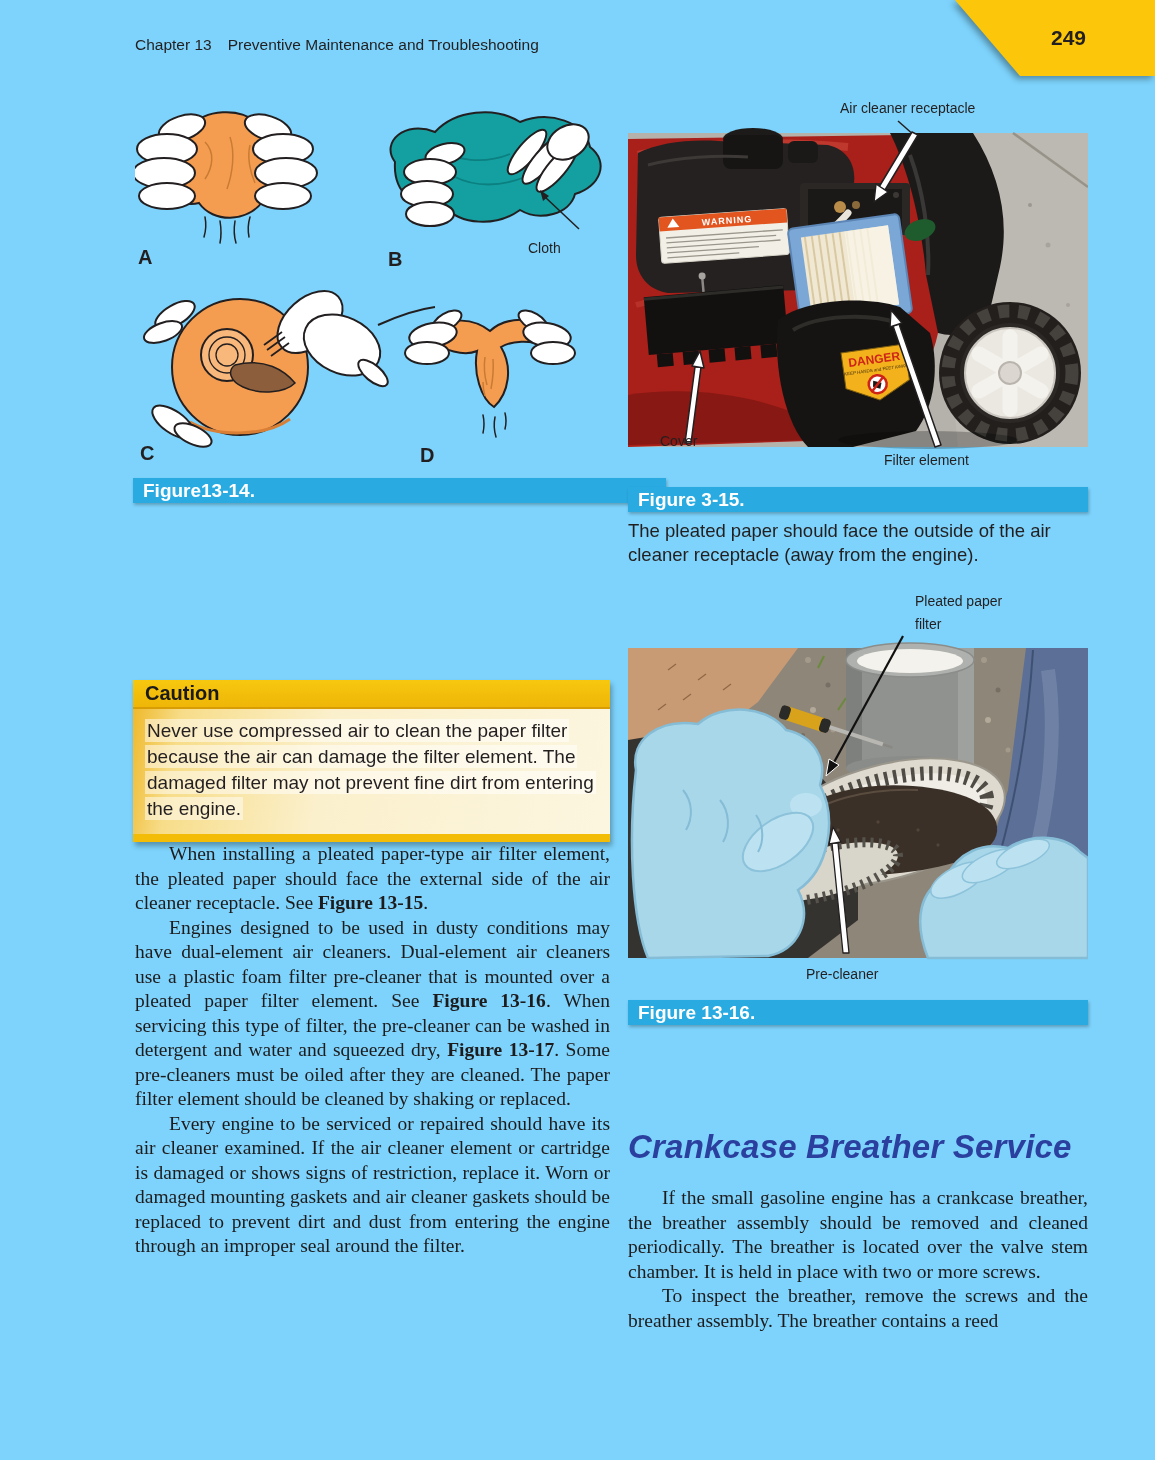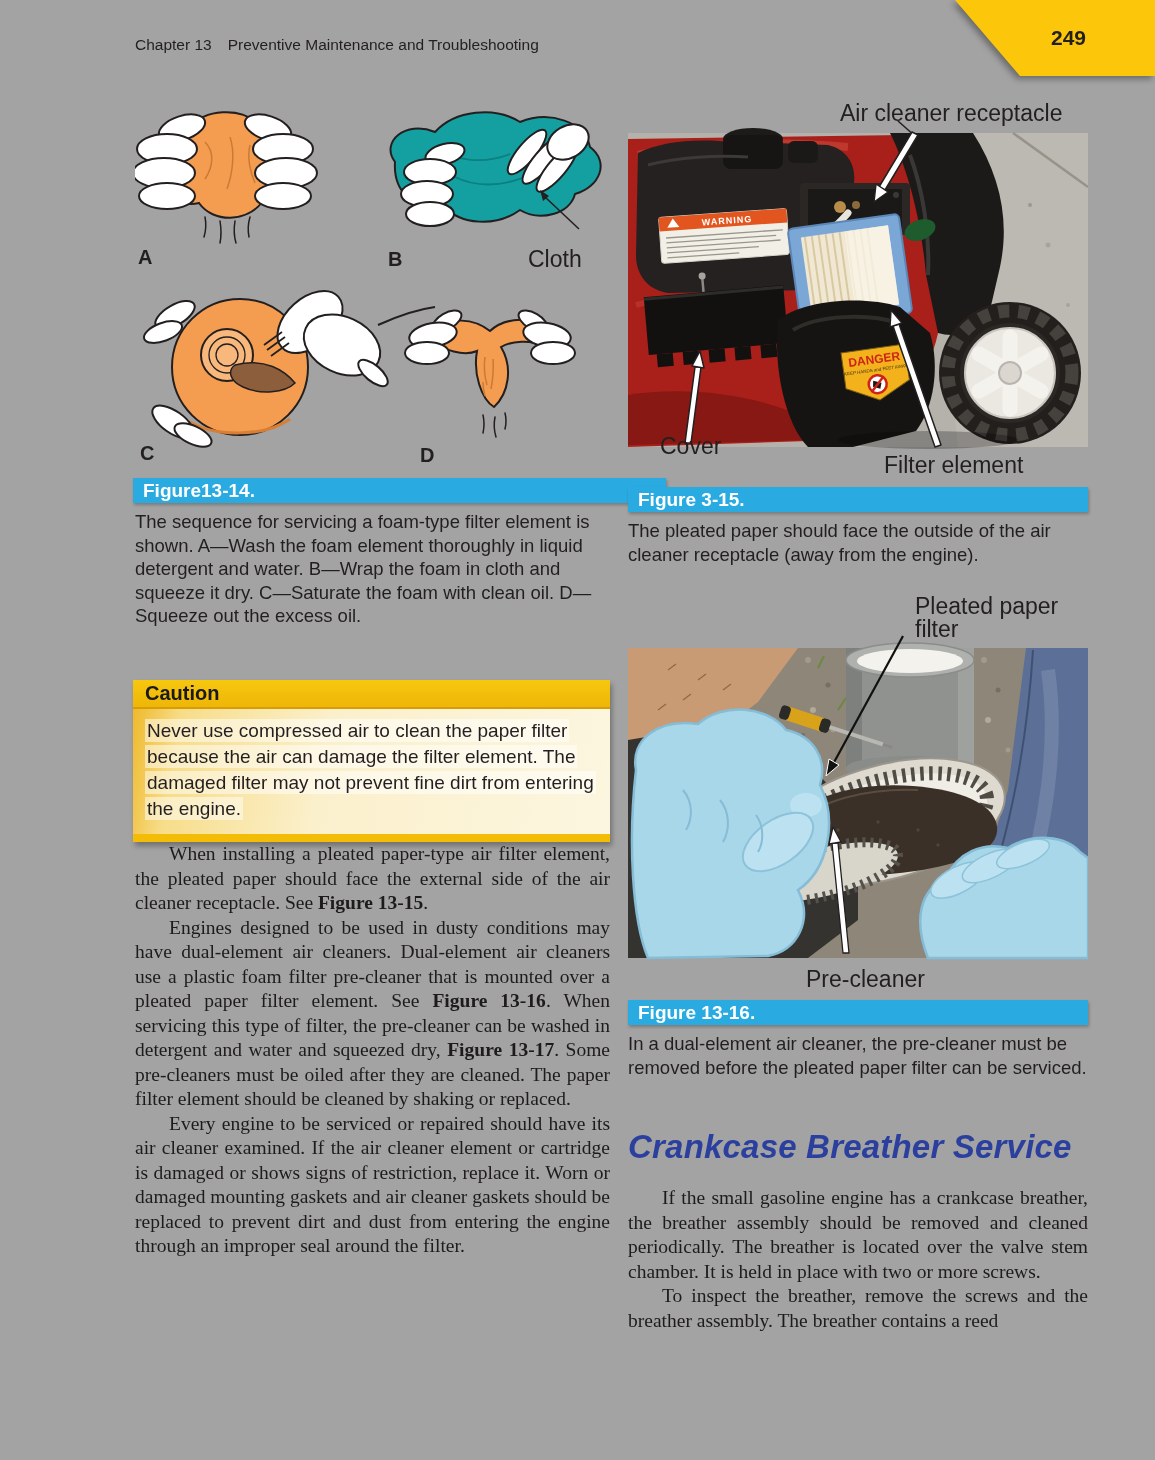--- a/index.html
+++ b/index.html
@@ -1,16 +1,16 @@
 <!DOCTYPE html>
 <html><head>
 <meta charset="utf-8">
 <style>
   html,body{margin:0;padding:0;background:#ffffff;}
-  .page{position:relative;width:1155px;height:1460px;background:#a3a3a3;overflow:hidden;
+  .page{position:relative;width:1155px;height:1460px;background:#7dd3fc;overflow:hidden;
         font-family:"Liberation Sans",sans-serif;color:#231F20;}
   .abs{position:absolute;}
 
   
   .runhead{position:absolute;left:135px;top:36px;font-size:15.5px;color:#231F20;}
   .runhead .ttl{margin-left:16px;}
   .tab-wrap{position:absolute;left:947px;top:0;filter:drop-shadow(-3px 3px 3px rgba(0,0,0,.35));}
   .page-tab{width:208px;height:76px;background:#FCC60B;
             clip-path:polygon(8px 0,100% 0,100% 100%,73px 100%);
             display:flex;align-items:center;}
@@ -32,21 +32,21 @@
   .caution-body span{background:rgba(255,255,255,.5);box-decoration-break:clone;
                      -webkit-box-decoration-break:clone;padding:1px 2px;}
   .caution-foot{height:8px;background:#F3BD07;}
 
   
   .bodytext{position:absolute;font-family:"Liberation Serif",serif;font-size:19.5px;
             line-height:24.5px;text-align:justify;color:#1e1b1c;}
   .bodytext p{margin:0;text-indent:34px;}
   .bodytext b{font-weight:bold;}
 
-  .lbl{position:absolute;font-size:23px;color:#231F20;white-space:nowrap;}
+  .lbl{position:absolute;font-size:14px;color:#231F20;white-space:nowrap;}
   .panel-letter{position:absolute;font-size:20px;font-weight:bold;color:#231F20;}
 
   .section-heading{position:absolute;left:628px;top:1128px;width:480px;
                    font-size:33px;font-weight:bold;font-style:italic;color:#2B3F9E;
                    letter-spacing:.2px;}
 
   svg text{font-family:"Liberation Sans",sans-serif;}
 </style>
 </head>
 <body>
@@ -133,27 +133,26 @@
           <ellipse cx="152" cy="48" rx="24" ry="12" transform="rotate(10 152 48)"></ellipse>
           <ellipse cx="158" cy="66" rx="22" ry="11"></ellipse>
         </g>
         <path d="M88,128 q2,9 0,18 M100,130 q-2,10 1,20 M110,126 q2,8 0,16" fill="none" stroke="#231F20" stroke-width="1.5" stroke-linecap="round"></path>
       </g>
     </svg>
     <div class="panel-letter" style="left:3px;top:149px;">A</div>
     <div class="panel-letter" style="left:253px;top:151px;">B</div>
     <div class="panel-letter" style="left:5px;top:345px;">C</div>
     <div class="panel-letter" style="left:285px;top:347px;">D</div>
-    <div class="lbl" style="left:393px;top:149px;">Cloth</div>
+    <div class="lbl" style="left:393px;top:143px;">Cloth</div>
   </div>
 
   <div class="figbar" style="left:133px;top:478px;width:533px;">
     <span>Figure13-14.</span>
   </div>
-  <div class="caption" style="left:135px;top:510px;width:473px;">The sequence for servicing a foam-type filter element is shown. A—Wash the foam element thoroughly in liquid detergent and water. B—Wrap the foam in cloth and squeeze it dry. C—Saturate the foam with clean oil. D—Squeeze out the excess oil.</div>
 
   <div class="caution">
     <div class="caution-head">Caution</div>
     <div class="caution-body"><span>Never use compressed air to clean the paper filter because the air can damage the filter element. The damaged filter may not prevent fine dirt from entering the engine.</span></div>
     <div class="caution-foot"></div>
   </div>
 
   <div class="bodytext" style="left:135px;top:842px;width:475px;">
     <p><span>When installing a pleated paper-type air filter element, the pleated paper should face the external side of the air cleaner receptacle. See </span><b>Figure 13-15</b><span>.</span></p>
     <p><span>Engines designed to be used in dusty conditions may have dual-element air cleaners. Dual-element air cleaners use a plastic foam filter pre-cleaner that is mounted over a pleated paper filter element. See </span><b>Figure 13-16</b><span>. When servicing this type of filter, the pre-cleaner can be washed in detergent and water and squeezed dry, </span><b>Figure 13-17</b><span>. Some pre-cleaners must be oiled after they are cleaned. The paper filter element should be cleaned by shaking or replaced.</span></p>
@@ -396,21 +395,20 @@
       </g>
     </svg>
     <div class="lbl" style="left:287px;top:3px;">Pleated paper</div>
     <div class="lbl" style="left:287px;top:26px;">filter</div>
     <div class="lbl" style="left:178px;top:376px;">Pre-cleaner</div>
   </div>
 
   <div class="figbar" style="left:628px;top:1000px;width:460px;">
     <span>Figure 13-16.</span>
   </div>
-  <div class="caption" style="left:628px;top:1032px;width:460px;">In a dual-element air cleaner, the pre-cleaner must be removed before the pleated paper filter can be serviced.</div>
 
   <div class="section-heading">Crankcase Breather Service</div>
   <div class="bodytext" style="left:628px;top:1186px;width:460px;">
     <p><span>If the small gasoline engine has a crankcase breather, the breather assembly should be removed and cleaned periodically. The breather is located over the valve stem chamber. It is held in place with two or more screws.</span></p>
     <p><span>To inspect the breather, remove the screws and the breather assembly. The breather contains a reed</span></p>
   </div>
 
 </div>
 
 </body></html>

